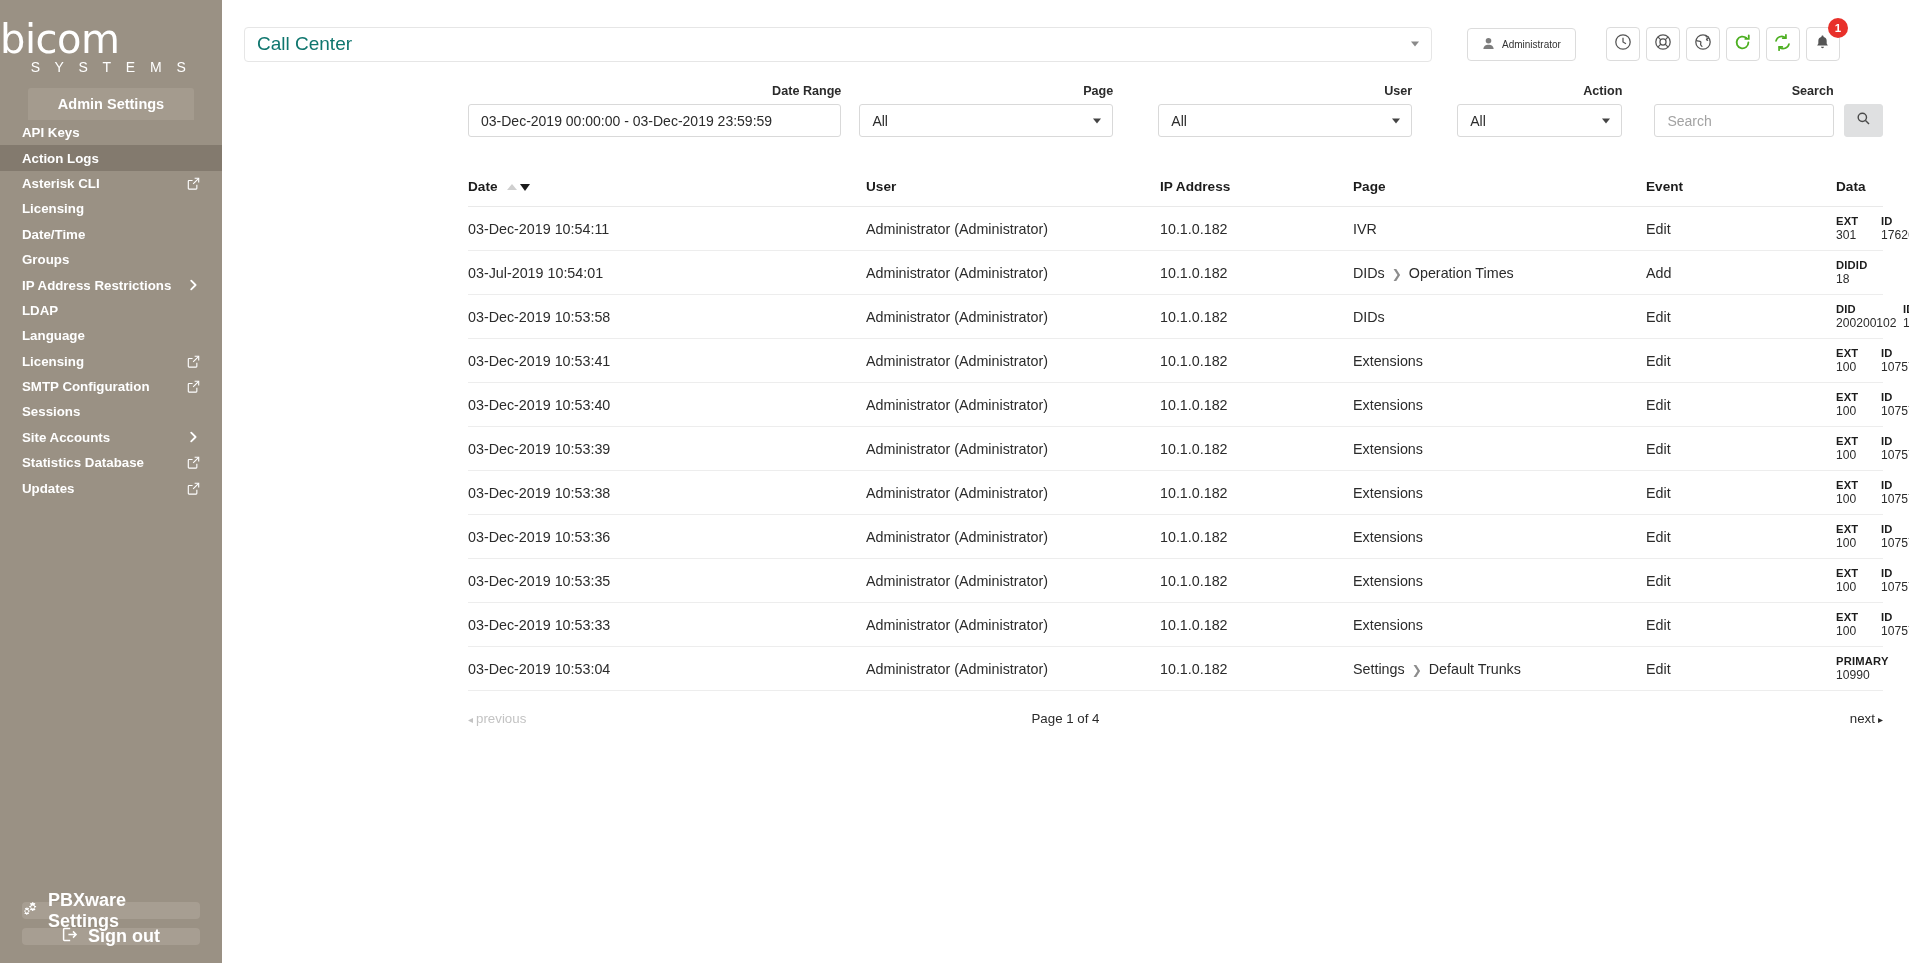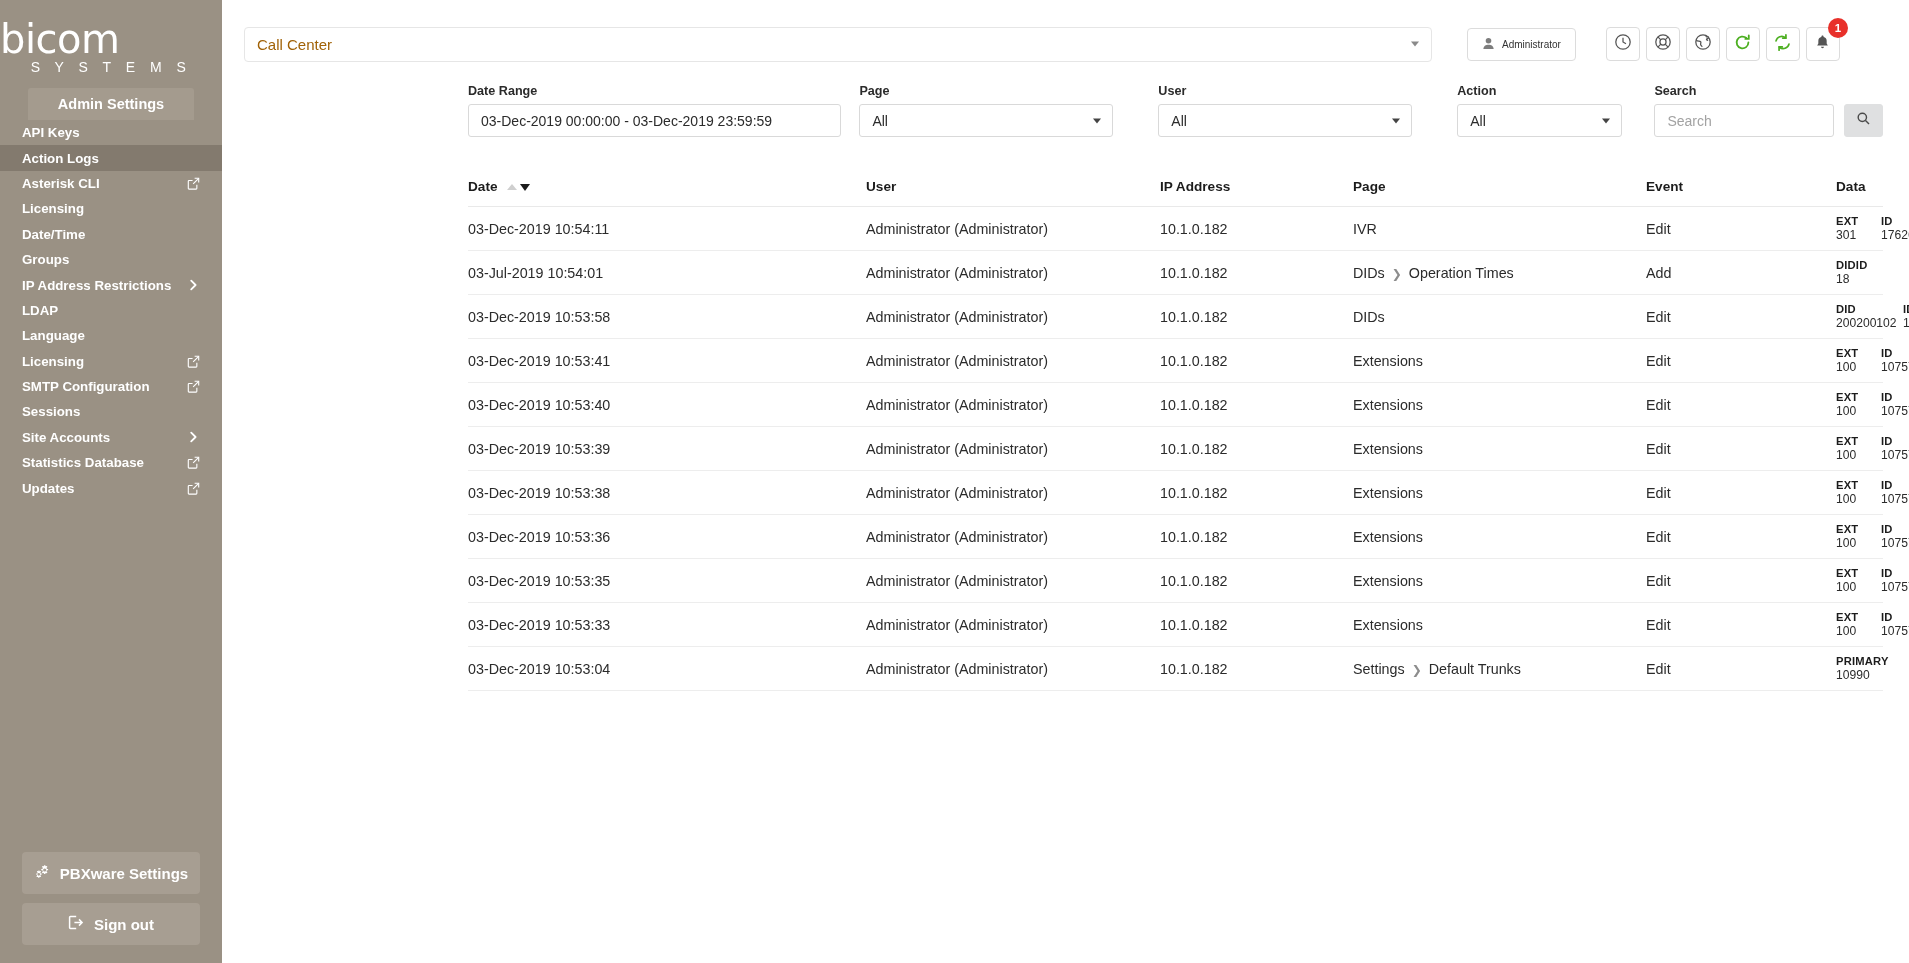--- a/index.html
+++ b/index.html
@@ -53,27 +53,27 @@
     cursor: pointer;
     position: relative;
     white-space: nowrap;
   }
   .nav-item.active { background: #837a6e; }
   .nav-item .label { flex: 1; }
   .nav-item .trail { width: 14px; display:flex; align-items:center; justify-content:center; }
   .spacer { flex: 1; }
   .side-btns { padding: 0 22px 18px 22px; }
   .side-btn {
-    height: 42px;
+    height: 17px;
     background: #a79e92;
     border-radius: 4px;
     display: flex; align-items: center; justify-content: center;
     gap: 9px;
     color: #ffffff;
-    font-size: 15px; font-weight: 700;
+    font-size: 18px; font-weight: 700;
     cursor: pointer;
     margin-bottom: 9px;
   }
   .side-btn:last-child { margin-bottom: 0; }
 
   
   .main {
     flex: 1; height: 963px; background: #ffffff;
     display: flex; flex-direction: column;
     overflow: hidden;
@@ -90,21 +90,21 @@
     flex: 0 0 1188px;
     height: 35px;
     border: 1px solid #e6e6e6;
     border-radius: 4px;
     background: #ffffff;
     display: flex; align-items: center;
     padding: 0 12px;
     position: relative;
     cursor: pointer;
   }
-  .cc-select .ph { color: #a16207; font-size: 15px; }
+  .cc-select .ph { color: #0f766e; font-size: 19px; }
   .cc-caret {
     position: absolute; right: 12px; top: 50%;
     transform: translateY(-50%);
     width: 0; height: 0;
     border-left: 4px solid transparent;
     border-right: 4px solid transparent;
     border-top: 5px solid #8a8a8a;
   }
   .topbar-right { display: flex; align-items: center; margin-left: 35px; gap: 8px; }
   .admin-btn {
@@ -142,21 +142,21 @@
     display: flex; align-items: flex-end;
     padding: 0 26px 0 247px;
     margin-top: -4px;
     position: relative;
     height: 56px;
   }
   .filters { padding-left: 0; }
   .filter-row {
     position: absolute;
     left: 246px; right: 26px; top: 0;
-    display: flex; align-items: flex-end; gap: 0;
+    display: flex; align-items: flex-end; gap: 0; text-align: right;
   }
   .fgroup { display: flex; flex-direction: column; }
   .fgroup .flabel {
     font-size: 12.6px; font-weight: 700; color: #2b2b2b;
     margin-bottom: 6px;
   }
   .finput, .fselect {
     height: 33px;
     border: 1px solid #d9d9d9;
     border-radius: 3px;
@@ -733,15 +733,24 @@
                     <span class="k">SECONDARY</span>
                     <span class="v">-1</span>
                   </div>
                 </div>
               </td>
             </tr>
           </tbody>
       </table>
     </div>
 
+    <div class="pager">
+      <span class="pg-prev">
+        <span class="arrow-l">◂</span><span>previous</span>
+      </span>
+      <span class="pg-mid">Page 1 of 4</span>
+      <span class="pg-next">
+        <span>next</span><span class="arrow-r">▸</span>
+      </span>
+    </div>
 
   </div>
 </div>
 
 </body></html>

